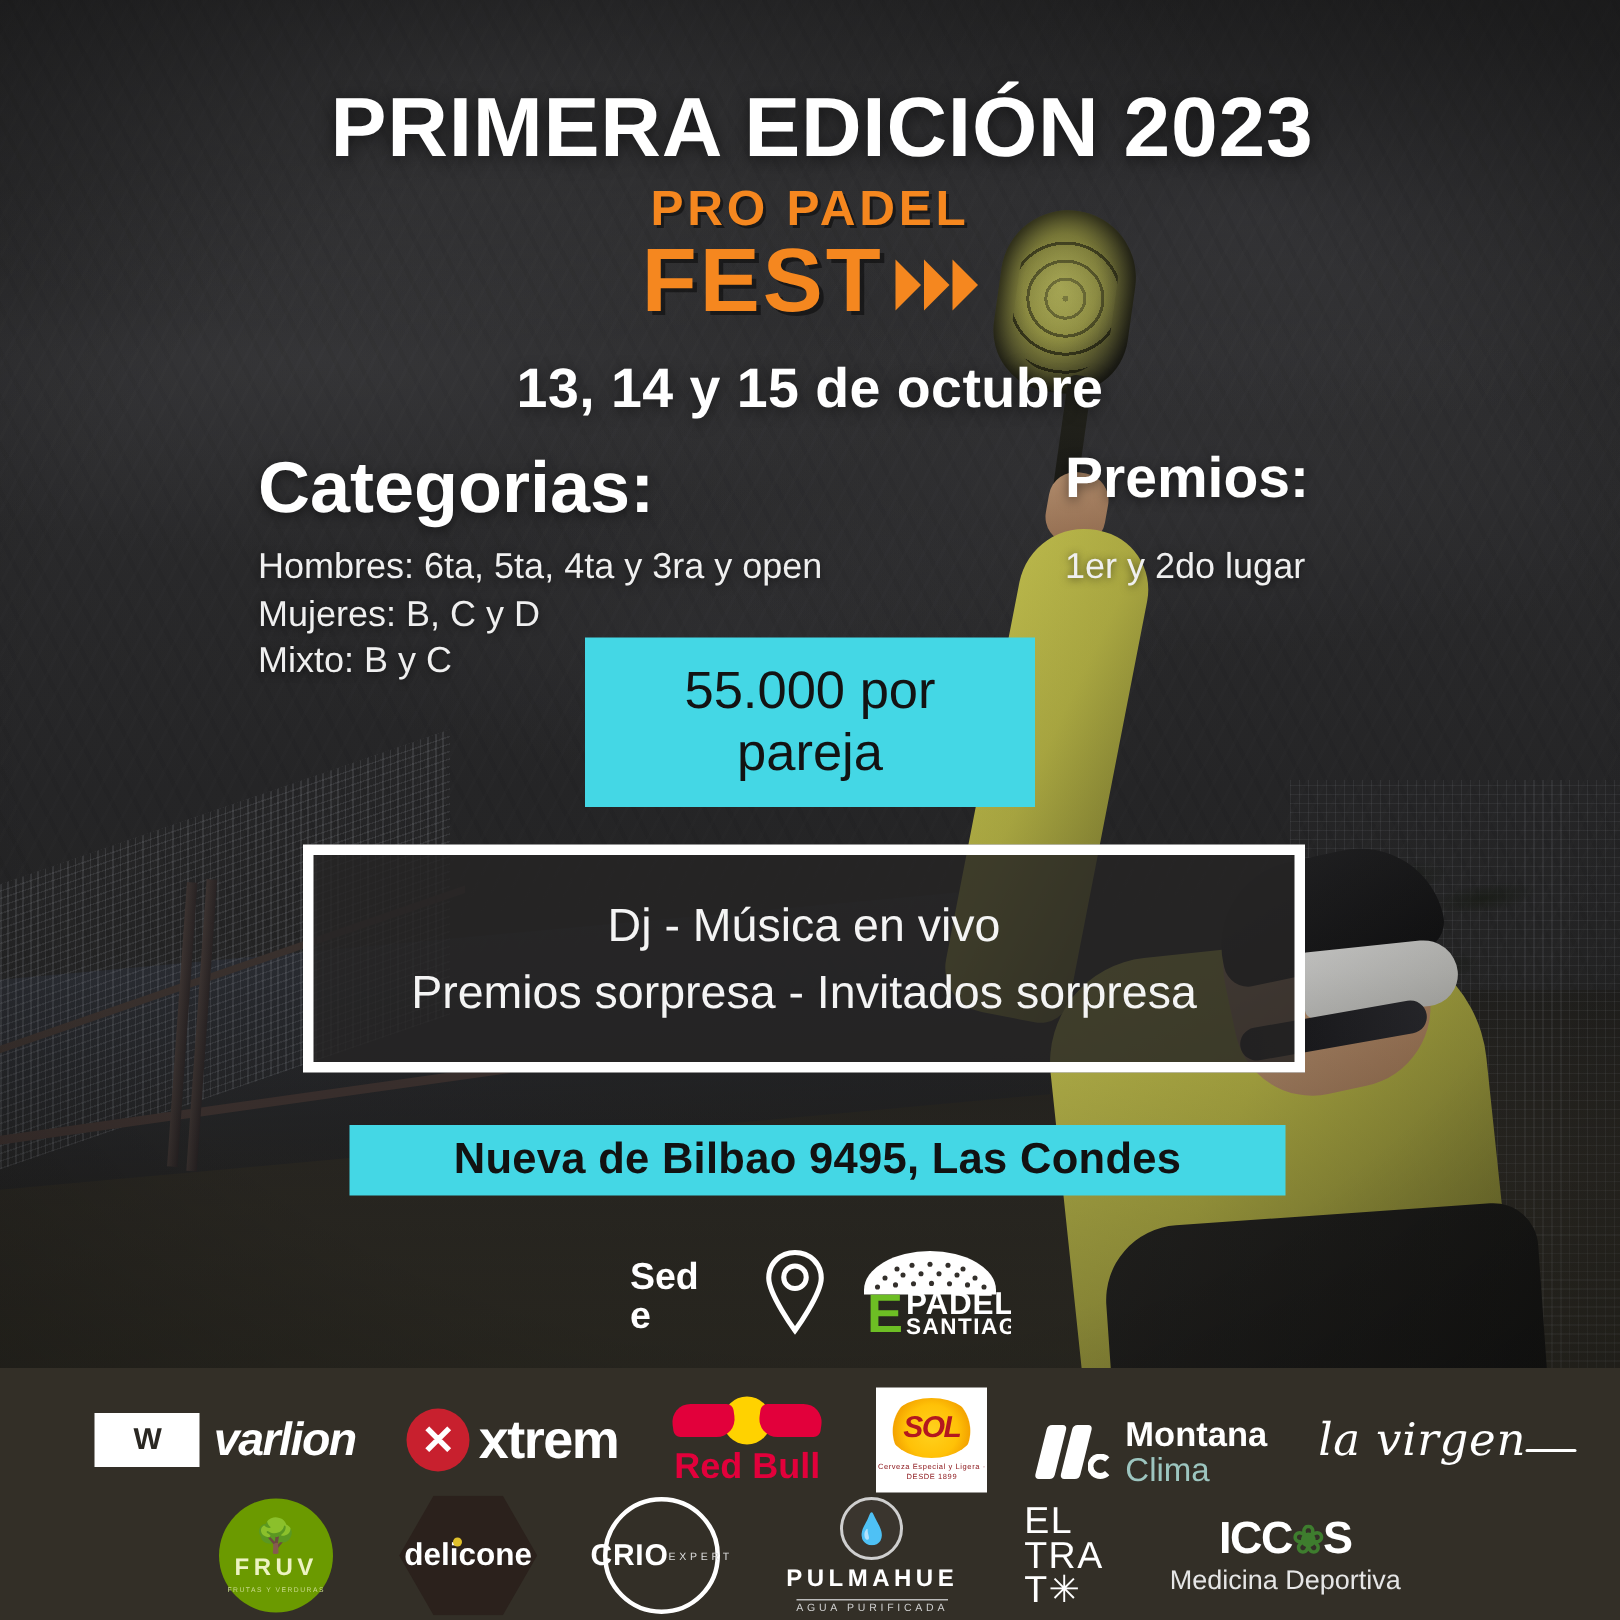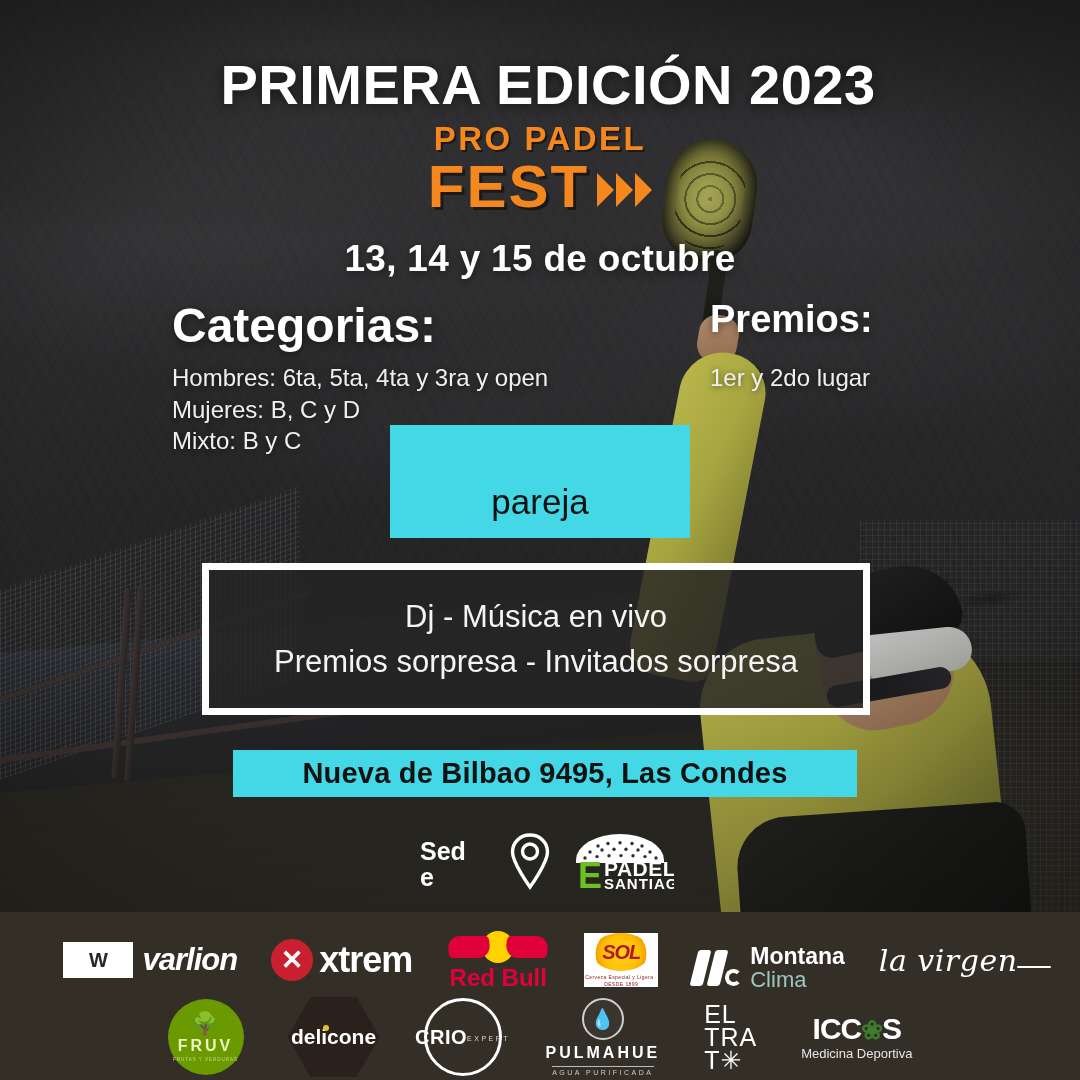--- a/index.html
+++ b/index.html
@@ -260,21 +260,21 @@
   
   .redbull { flex-direction:column; gap:1px; }
   .rb-art { position:relative; width:104px; height:34px; }
   .rb-sun { position:absolute; left:36px; top:0; width:32px; height:32px; border-radius:50%; background:#FFD200; }
   .rb-bull { position:absolute; top:5px; width:42px; height:22px; background:#E2003B;
              border-radius:14px 4px 14px 4px; }
   .rb-bull.l { left:2px; transform:skewX(8deg); }
   .rb-bull.r { right:2px; transform:skewX(-8deg) scaleX(-1); }
   .rb-txt { color:#E2003B; font-size:24px; font-weight:bold; line-height:1; }
   
-  .sol-box { width:74px; height:54px; background:#fff; display:flex; flex-direction:column; align-items:center; justify-content:center; }
+  .sol-box { width:74px; height:70px; background:#fff; display:flex; flex-direction:column; align-items:center; justify-content:center; }
   .sol-sun { width:58px; height:40px; border-radius:50%;
              background:radial-gradient(circle at 50% 55%, #FFD21E 0%, #FFC107 48%, #F4A300 70%, #fff 72%);
              display:flex; align-items:center; justify-content:center; }
   .sol-txt { color:#B3171F; font-size:20px; font-weight:bold; font-style:italic; letter-spacing:-1px; }
   .sol-sub { color:#8a1318; font-size:5px; letter-spacing:.4px; margin-top:3px; text-align:center; line-height:1.3; }
   
   .montana { gap:8px;margin-top:16px; }
   .mt-mark { position:relative; width:50px; height:40px; }
   .mt-bar { position:absolute; top:2px; width:13px; height:36px; background:#fff; border-radius:3px; transform:skewX(-14deg); }
   .mt-bar.a { left:2px; } .mt-bar.b { left:19px; }
@@ -313,21 +313,21 @@
              display:flex; align-items:center; justify-content:center; color:#fff; font-size:20px; }
   .pu-1 { color:#fff; font-size:16px; font-weight:bold; letter-spacing:3px; }
   .pu-2 { color:#cfcfcf; font-size:7px; letter-spacing:2.5px; border-top:1px solid #bbb; padding-top:2px; }
   
   .trat { flex-direction:column; align-items:flex-start; color:#fff; font-size:25px;
           line-height:.92; letter-spacing:1px; }
   
   .iccos { flex-direction:column; align-items:center; }
   .ic-1 { color:#fff; font-size:30px; font-weight:bold; letter-spacing:-1px; line-height:1; position:relative; }
   .ic-leaf { color:#3E7D2E; font-size:26px; }
-  .ic-2 { color:#e6e6e6; font-size:13px; margin-top:2px; }
+  .ic-2 { color:#e6e6e6; font-size:18px; margin-top:2px; }
 </style>
 </head>
 <body>
 
 <div id="poster">
 
   <div class="bg">
     <div class="bg-sky"></div>
     <div class="bg-floor"></div>
     <div class="bg-courtglass"></div>
@@ -380,21 +380,21 @@
       <div>Mixto: B y C</div>
     </div>
 
     <div class="prem-head">Premios:</div>
     <div class="prem-list">
       <div>1er y 2do lugar</div>
     </div>
 
     <div class="price-box">
       <div>
-        <br>
+        <span>55.000 por</span><br>
         <span>pareja</span>
       </div>
     </div>
 
     <div class="extras-box">
       <div>Dj - Música en vivo</div>
       <div>Premios sorpresa - Invitados sorpresa</div>
     </div>
 
     <div class="addr-box">Nueva de Bilbao 9495, Las Condes</div>

